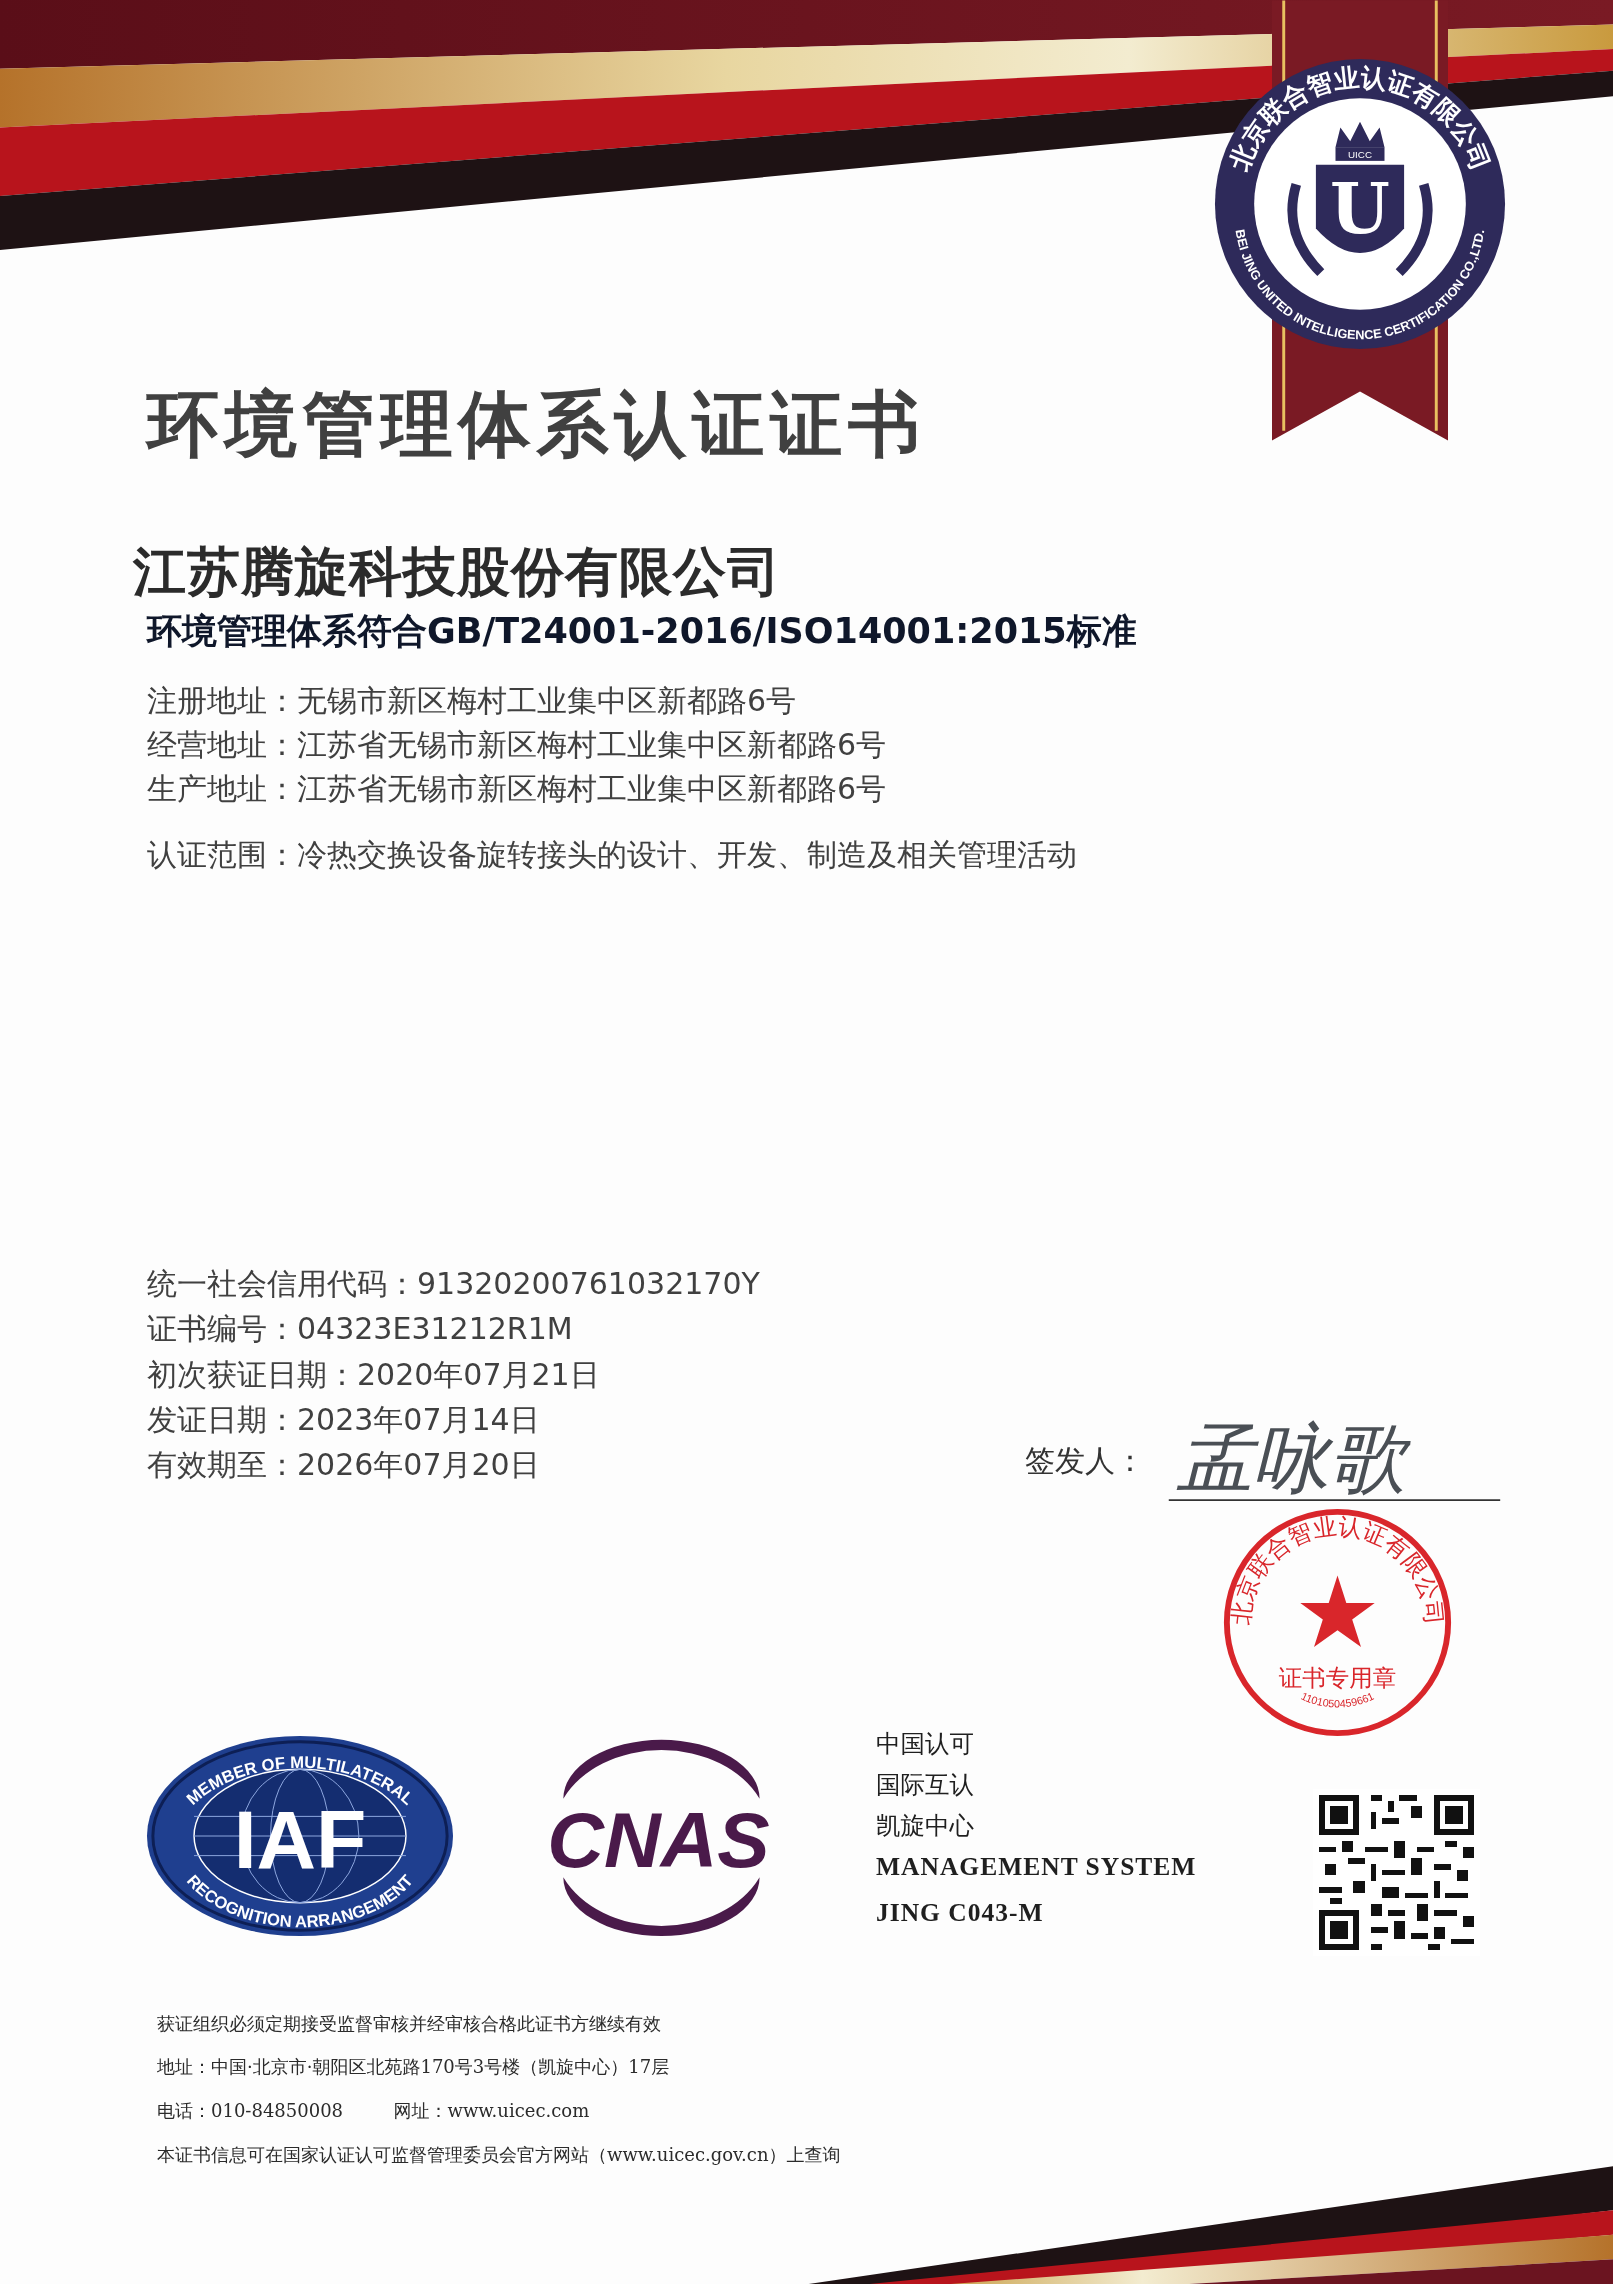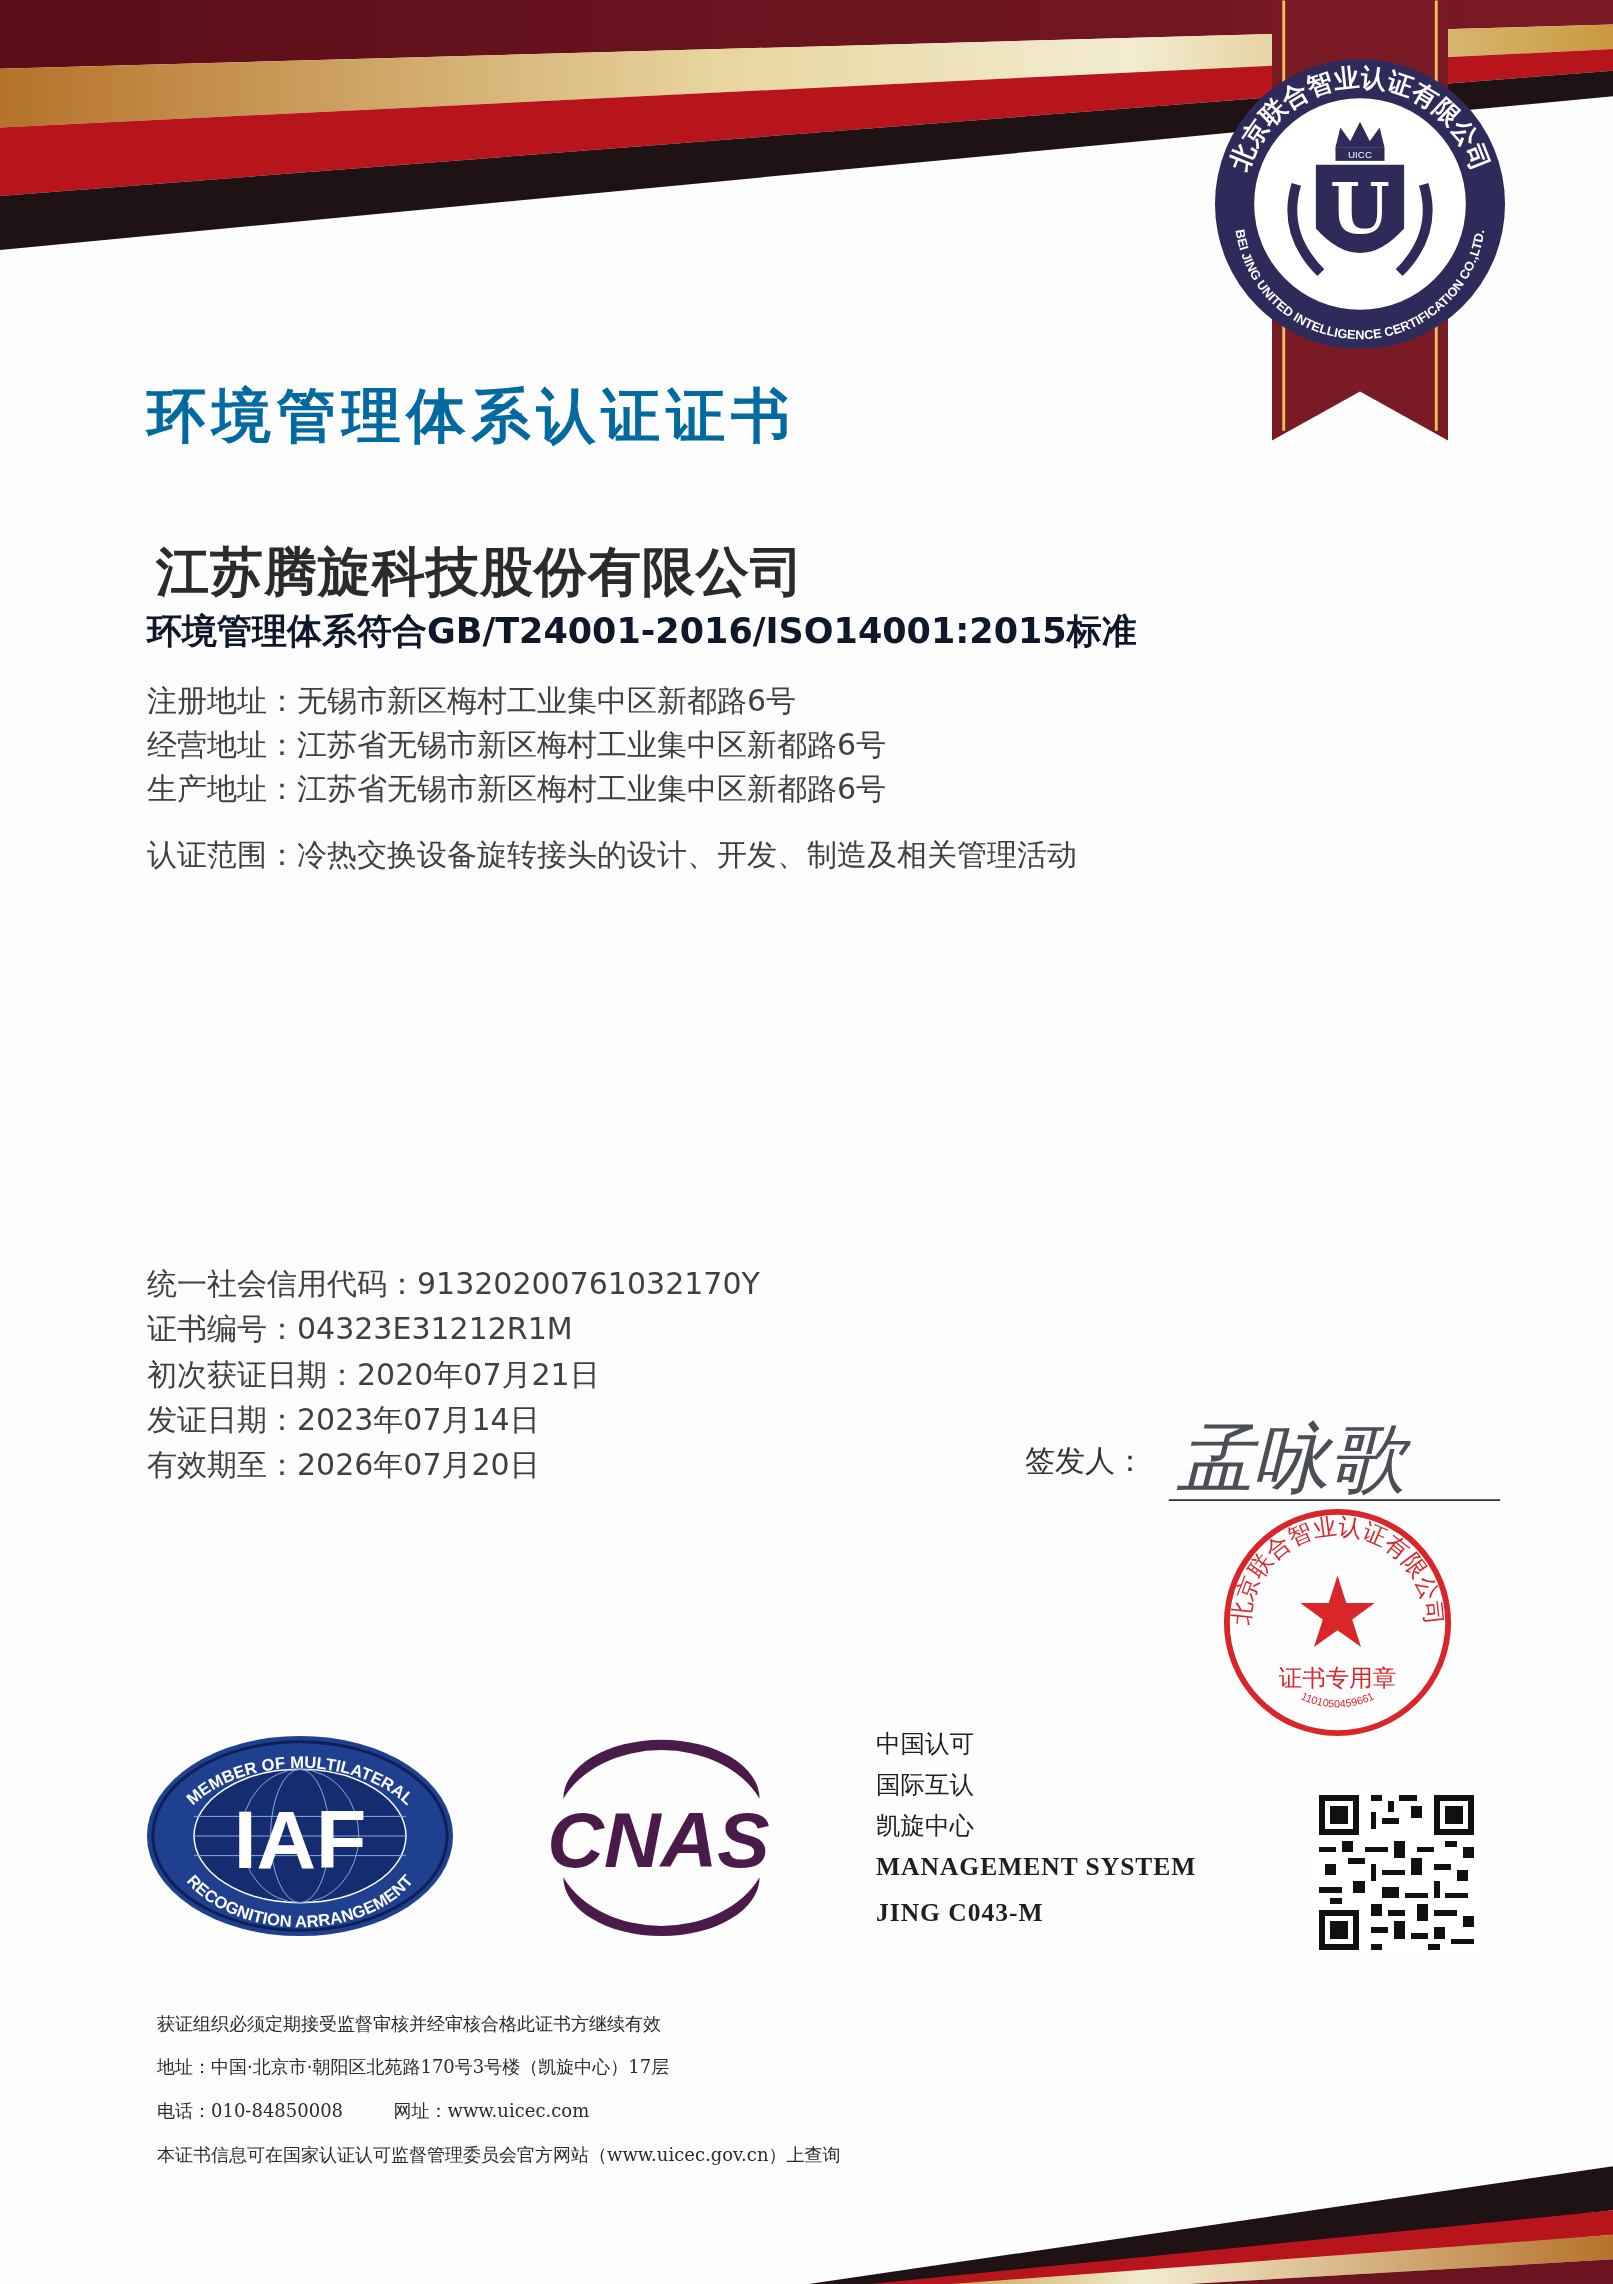--- a/index.html
+++ b/index.html
@@ -3,22 +3,22 @@
   <meta charset="utf-8">
   <style>
     html, body { margin:0; padding:0; }
     body { width:1613px; height:2285px; position:relative; overflow:hidden; background:#fdfdfd;
       font-family: "DejaVu Sans", "Liberation Sans", sans-serif; color:#2a2a2a; }
     .abs { position:absolute; }
     .banner-top { position:absolute; left:0; top:0; width:1613px; height:451px; }
     .banner-bottom { position:absolute; left:0; top:2117px; width:1613px; height:168px; }
     .ribbon { position:absolute; left:1272px; top:0; width:176px; height:441px; }
     .emblem { position:absolute; left:1213px; top:57px; width:294px; height:294px; }
-    .title { left:147px; top:377px; font-size:59px; font-weight:bold; letter-spacing:5.9px; color:#0369a1;text-align:right; }
-    .company { left:156px; top:537px; font-size:53px; font-weight:bold; color:#2b2b2b; letter-spacing:1px; }
+    .title { left:147px; top:377px; font-size:72px; font-weight:bold; letter-spacing:5.9px; color:#404040;text-align:right; }
+    .company { left:133px; top:537px; font-size:53px; font-weight:bold; color:#2b2b2b; letter-spacing:1px; }
     .standard { left:147px; top:608px; font-size:35px; font-weight:bold; color:#0f172a; }
     .info-line { left:147px; font-size:30px; color:#404040; }
     .foot-line { left:157px; font-size:18px; color:#2b2b2b; font-family:"DejaVu Serif","Liberation Serif",serif; }
     .cnas-text { left:833px; font-size:24.5px; color:#1f1f1f;margin-left:43px; }
     .cnas-text.en { font-weight:bold; font-size:25.5px; font-family:Liberation Serif, serif; letter-spacing:1px; }
     .signer-label { left:1025px; top:1441px; font-size:30px; color:#333; }
     .seal { position:absolute; left:1220px; top:1505px; width:235px; height:235px; }
     .sig { position:absolute; left:1157px; top:1402px; width:353px; height:108px; }
     .iaf { position:absolute; left:144px; top:1733px; width:312px; height:206px; }
     .cnas-logo { position:absolute; left:524px; top:1730px; width:270px; height:211px; }

